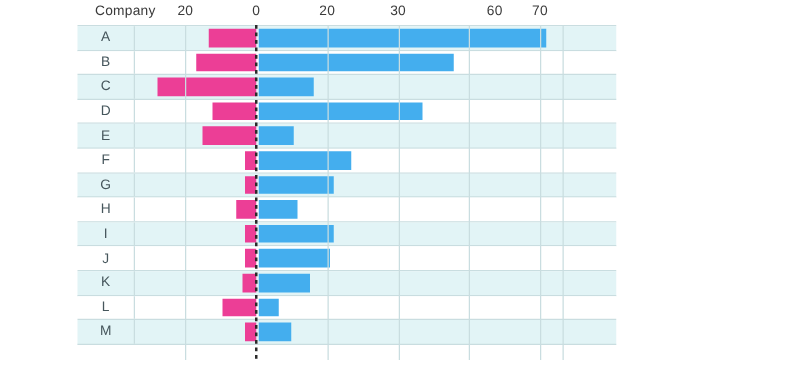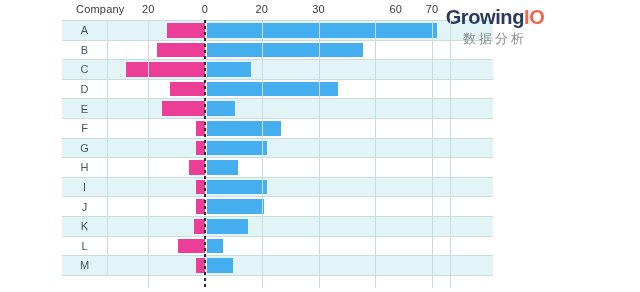--- a/index.html
+++ b/index.html
@@ -279,20 +279,14 @@
       <div class="gridline" style="left: 86.25px;"></div>
       <div class="gridline" style="left: 199.75px;"></div>
       <div class="gridline" style="left: 256.5px;"></div>
       <div class="gridline" style="left: 313.25px;"></div>
       <div class="gridline" style="left: 370px;"></div>
       <div class="gridline" style="left: 388px;"></div>
     </div>
 
   <div id="zero-axis" style="left: 204px;"></div>
 
-  <div id="logo-block">
-    <div id="logo-wordmark">
-      <span class="logo-part-dark">Growing</span><span class="logo-part-accent">IO</span>
-    </div>
-    <div id="logo-subtitle">数据分析</div>
-  </div>
 
 </div>
 
 </body></html>

